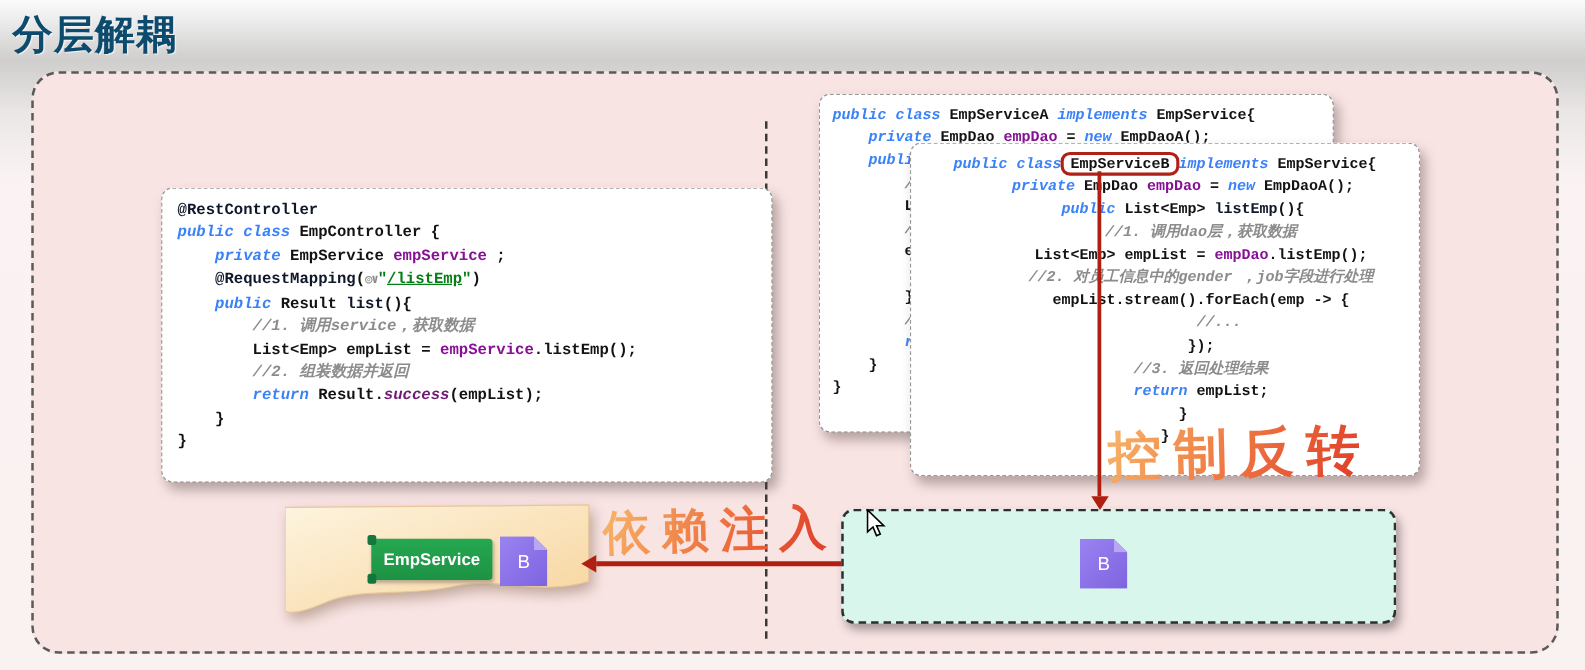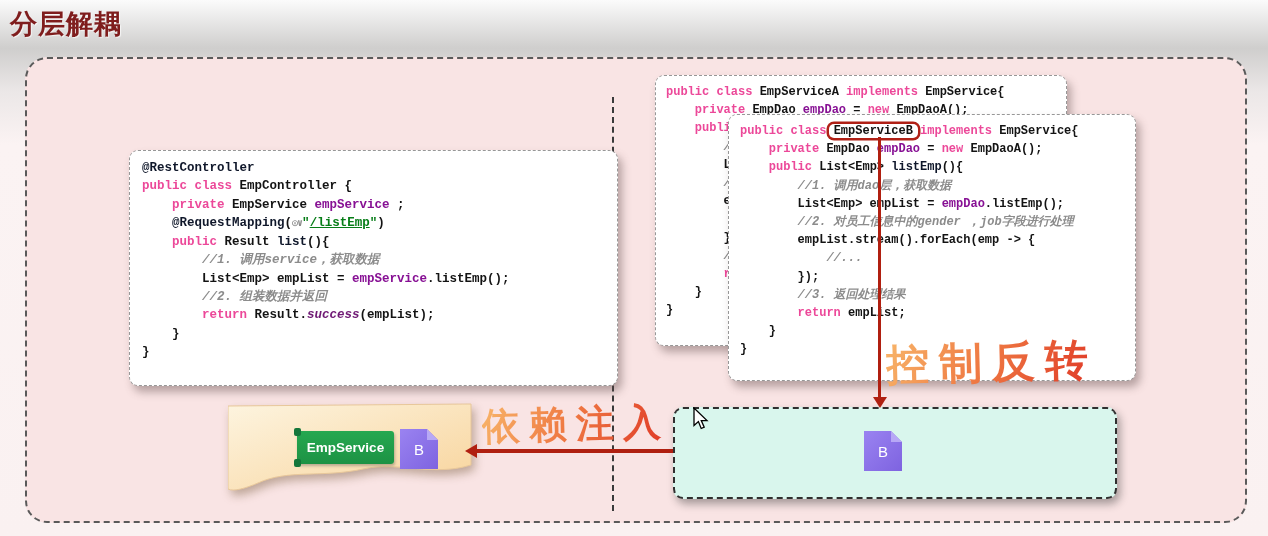--- a/index.html
+++ b/index.html
@@ -1,35 +1,35 @@
 <!DOCTYPE html>
 <html><head>
 <meta charset="utf-8">
 <style>
   html,body{margin:0;padding:0;}
   body{width:1268px;height:536px;overflow:hidden;
        font-family:"Liberation Sans","DejaVu Sans",sans-serif;
        background:linear-gradient(180deg,#fbfbfb 0%,#cfcecd 9%,#ebe7e7 17%,#fbf3f3 27%,#faf1f1 100%);}
   .stage{position:relative;width:1268px;height:536px;}
-  .title{position:absolute;left:10px;top:6px;font-size:27px;font-weight:900;color:#7f1d1d;
+  .title{position:absolute;left:10px;top:6px;font-size:32px;font-weight:900;color:#0c4a6e;
          letter-spacing:1px;text-shadow:1px 1px 1px rgba(255,255,255,.7);}
   .panel{position:absolute;left:25px;top:57px;width:1218px;height:462px;background:#f9e4e4;
          border:2px dashed #5a5a5a;border-radius:22px;}
   .divider{position:absolute;left:612px;top:97px;height:414px;width:0;border-left:2px dashed #3a3a3a;z-index:1;}
 
   
   .codebox{position:absolute;background:#fff;border:1.5px dashed #979797;border-radius:9px;
            box-shadow:4px 6px 9px rgba(90,70,70,.42);overflow:hidden;white-space:pre;
            font-family:"Liberation Mono","DejaVu Sans Mono",monospace;}
   .ctrl{left:129px;top:150px;width:463px;height:218px;padding:8px 12px;font-size:12.5px;line-height:18.3px;z-index:5;}
   .sa{left:655px;top:75px;width:390px;height:255px;padding:7px 10px;font-size:12px;line-height:18.2px;z-index:4;}
-  .sb{left:728px;top:114px;width:384px;height:251px;padding:7px 11px;font-size:12px;line-height:18.2px;z-index:10;}
+  .sb{left:728px;top:114px;width:384px;height:251px;padding:7px 11px;font-size:12px;line-height:18.2px;z-index:10;text-align:center;}
   .code-line{white-space:pre;}
   .tok{font-weight:bold;}
-  .tk{color:#ec4899;} .tp{color:#131313;} .tf{color:#871094;} .ta{color:#0f172a;}
+  .tk{color:#3b82f6;font-style:italic;} .tp{color:#131313;} .tf{color:#871094;} .ta{color:#0f172a;}
   .tc{color:#8c8c8c;font-style:italic;font-weight:600;}
   .ts{color:#067d17;} .tsu{color:#067d17;text-decoration:underline;margin-top:38px;}
   .tm{color:#0f172a;} .ti{color:#701a75;font-style:italic;}
   .tg{color:#8a8a8a;font-size:10px;letter-spacing:-1px;}
   .thl{color:#131313;box-shadow:0 0 0 2.5px #b02016;border-radius:5px;padding:0 5px;margin:0 -5px;}
 
   
   .varrow{position:absolute;left:878px;top:137px;width:3px;height:260px;background:#b01f10;z-index:30;}
   .varrow::after{content:'';position:absolute;left:-5.5px;top:100%;width:0;height:0;
                  border:7px solid transparent;border-bottom:0;border-top:11px solid #b01f10;}

